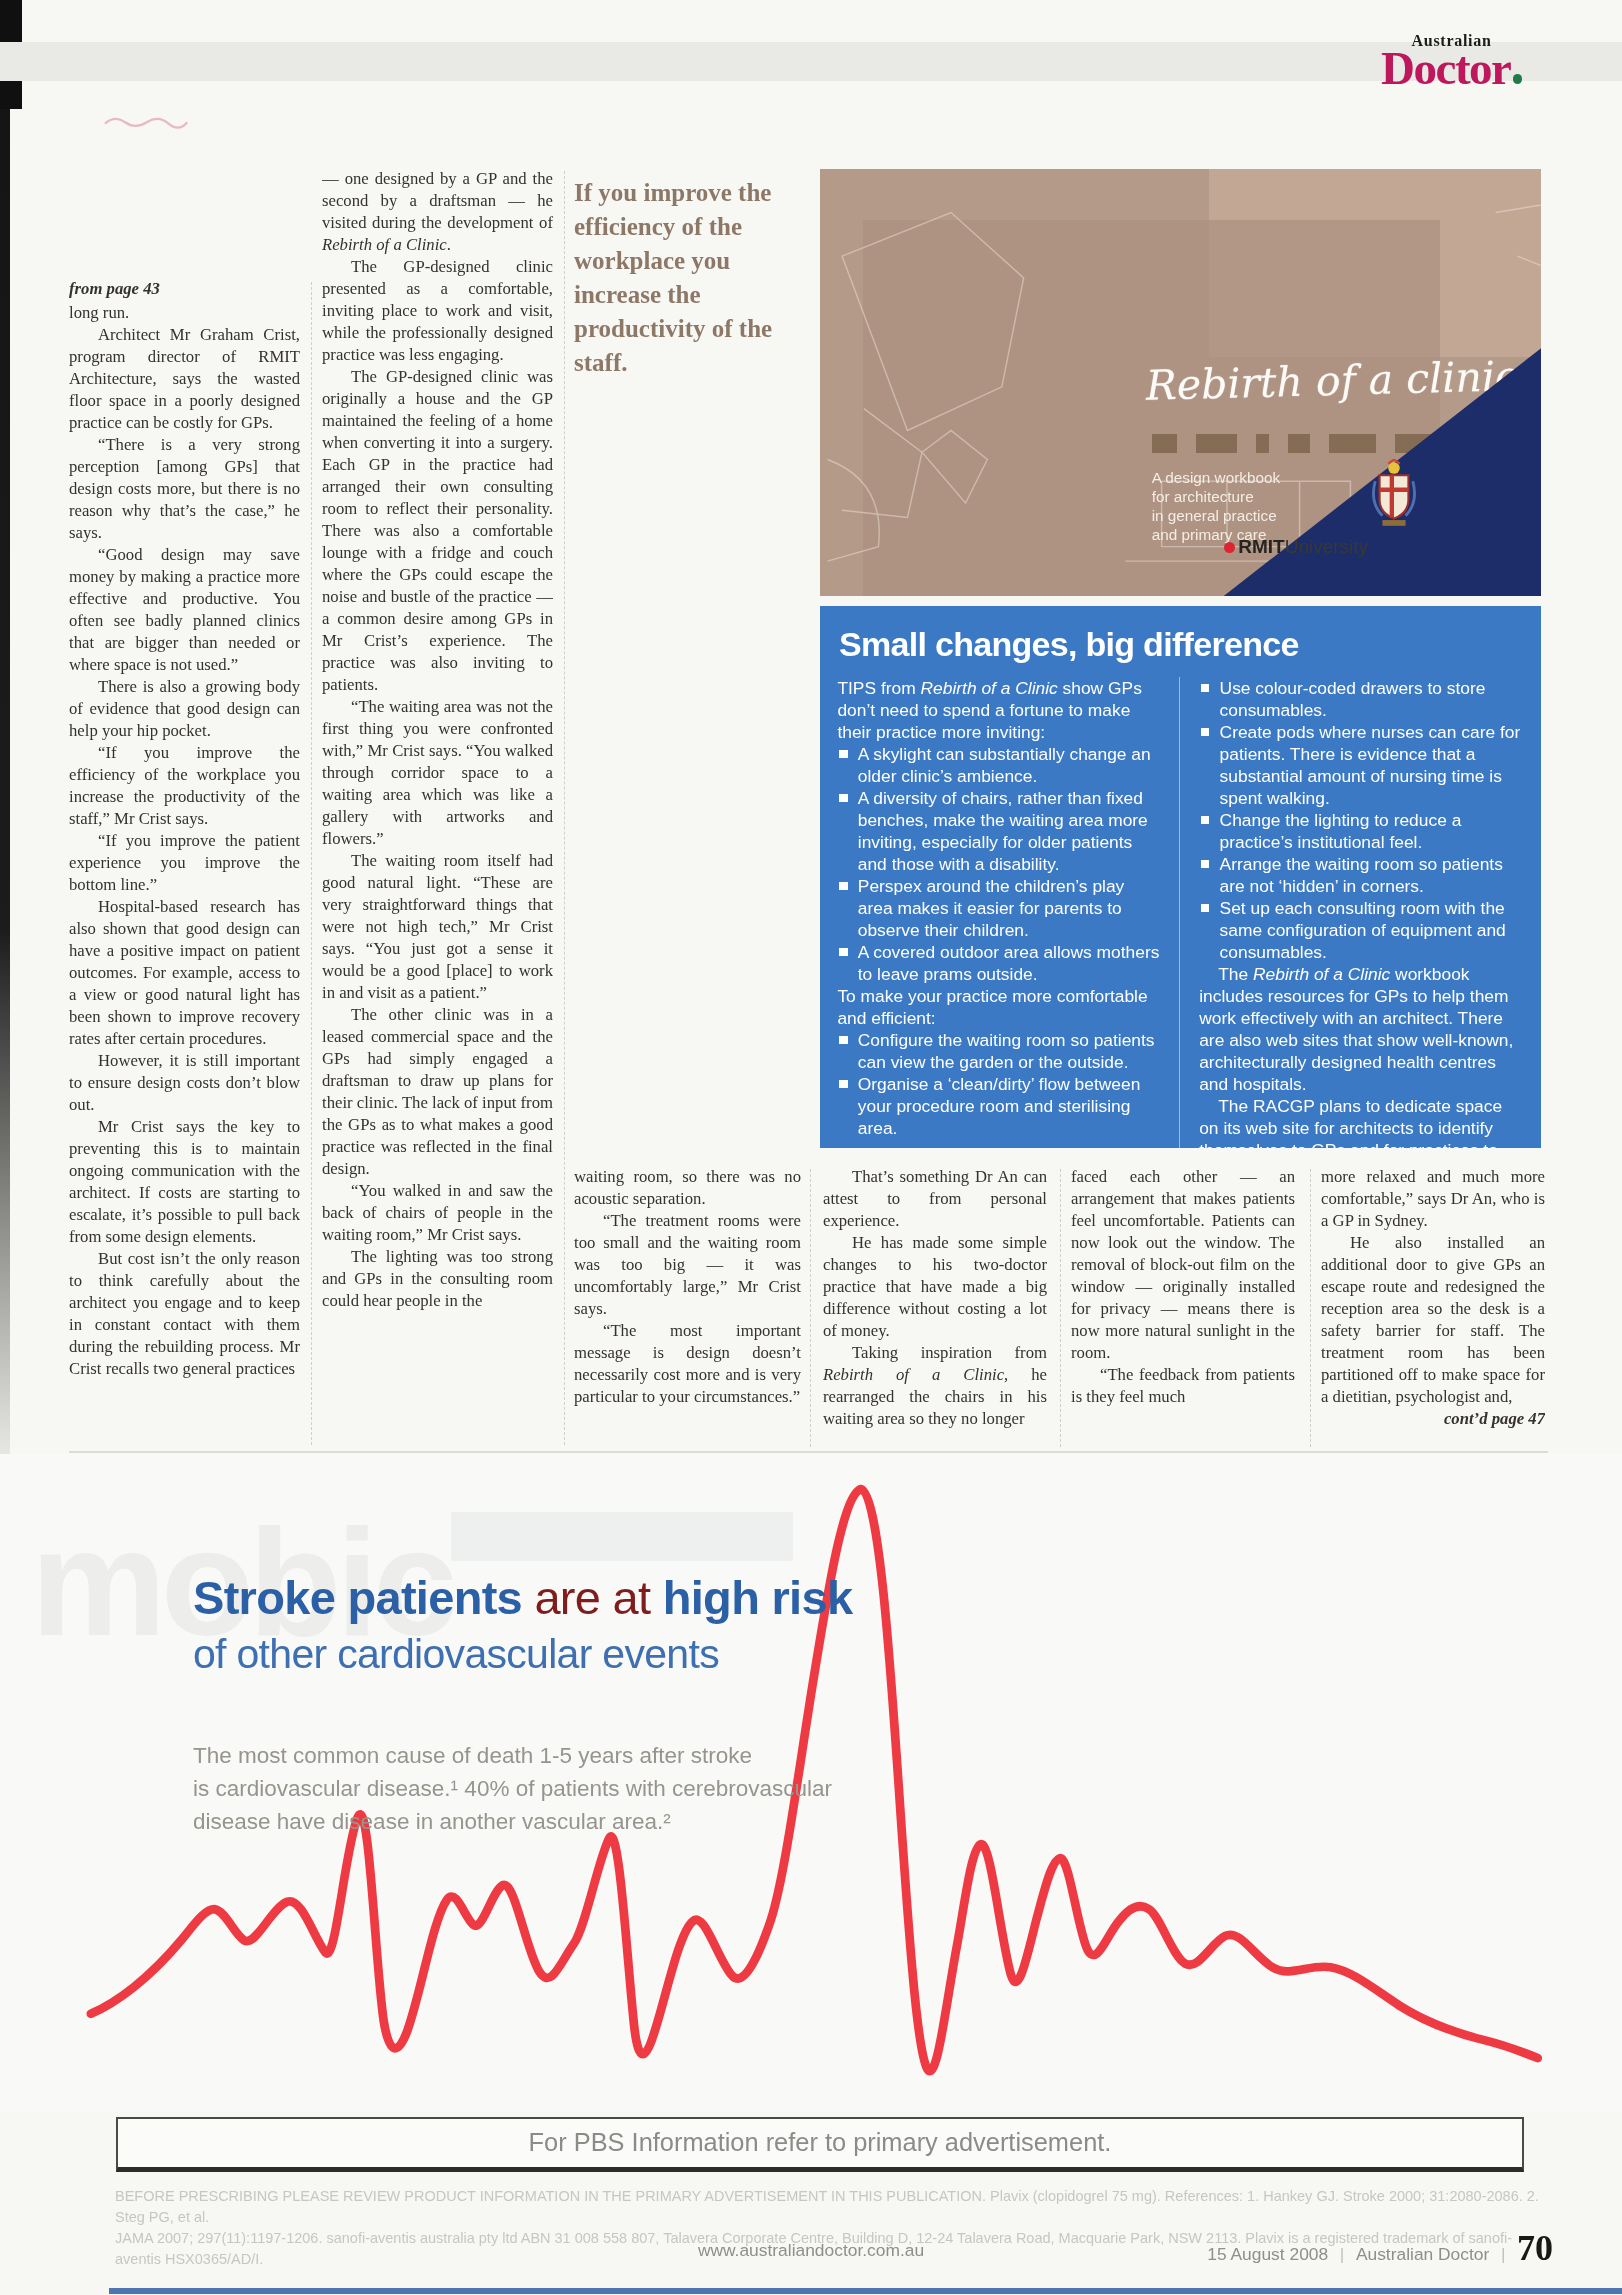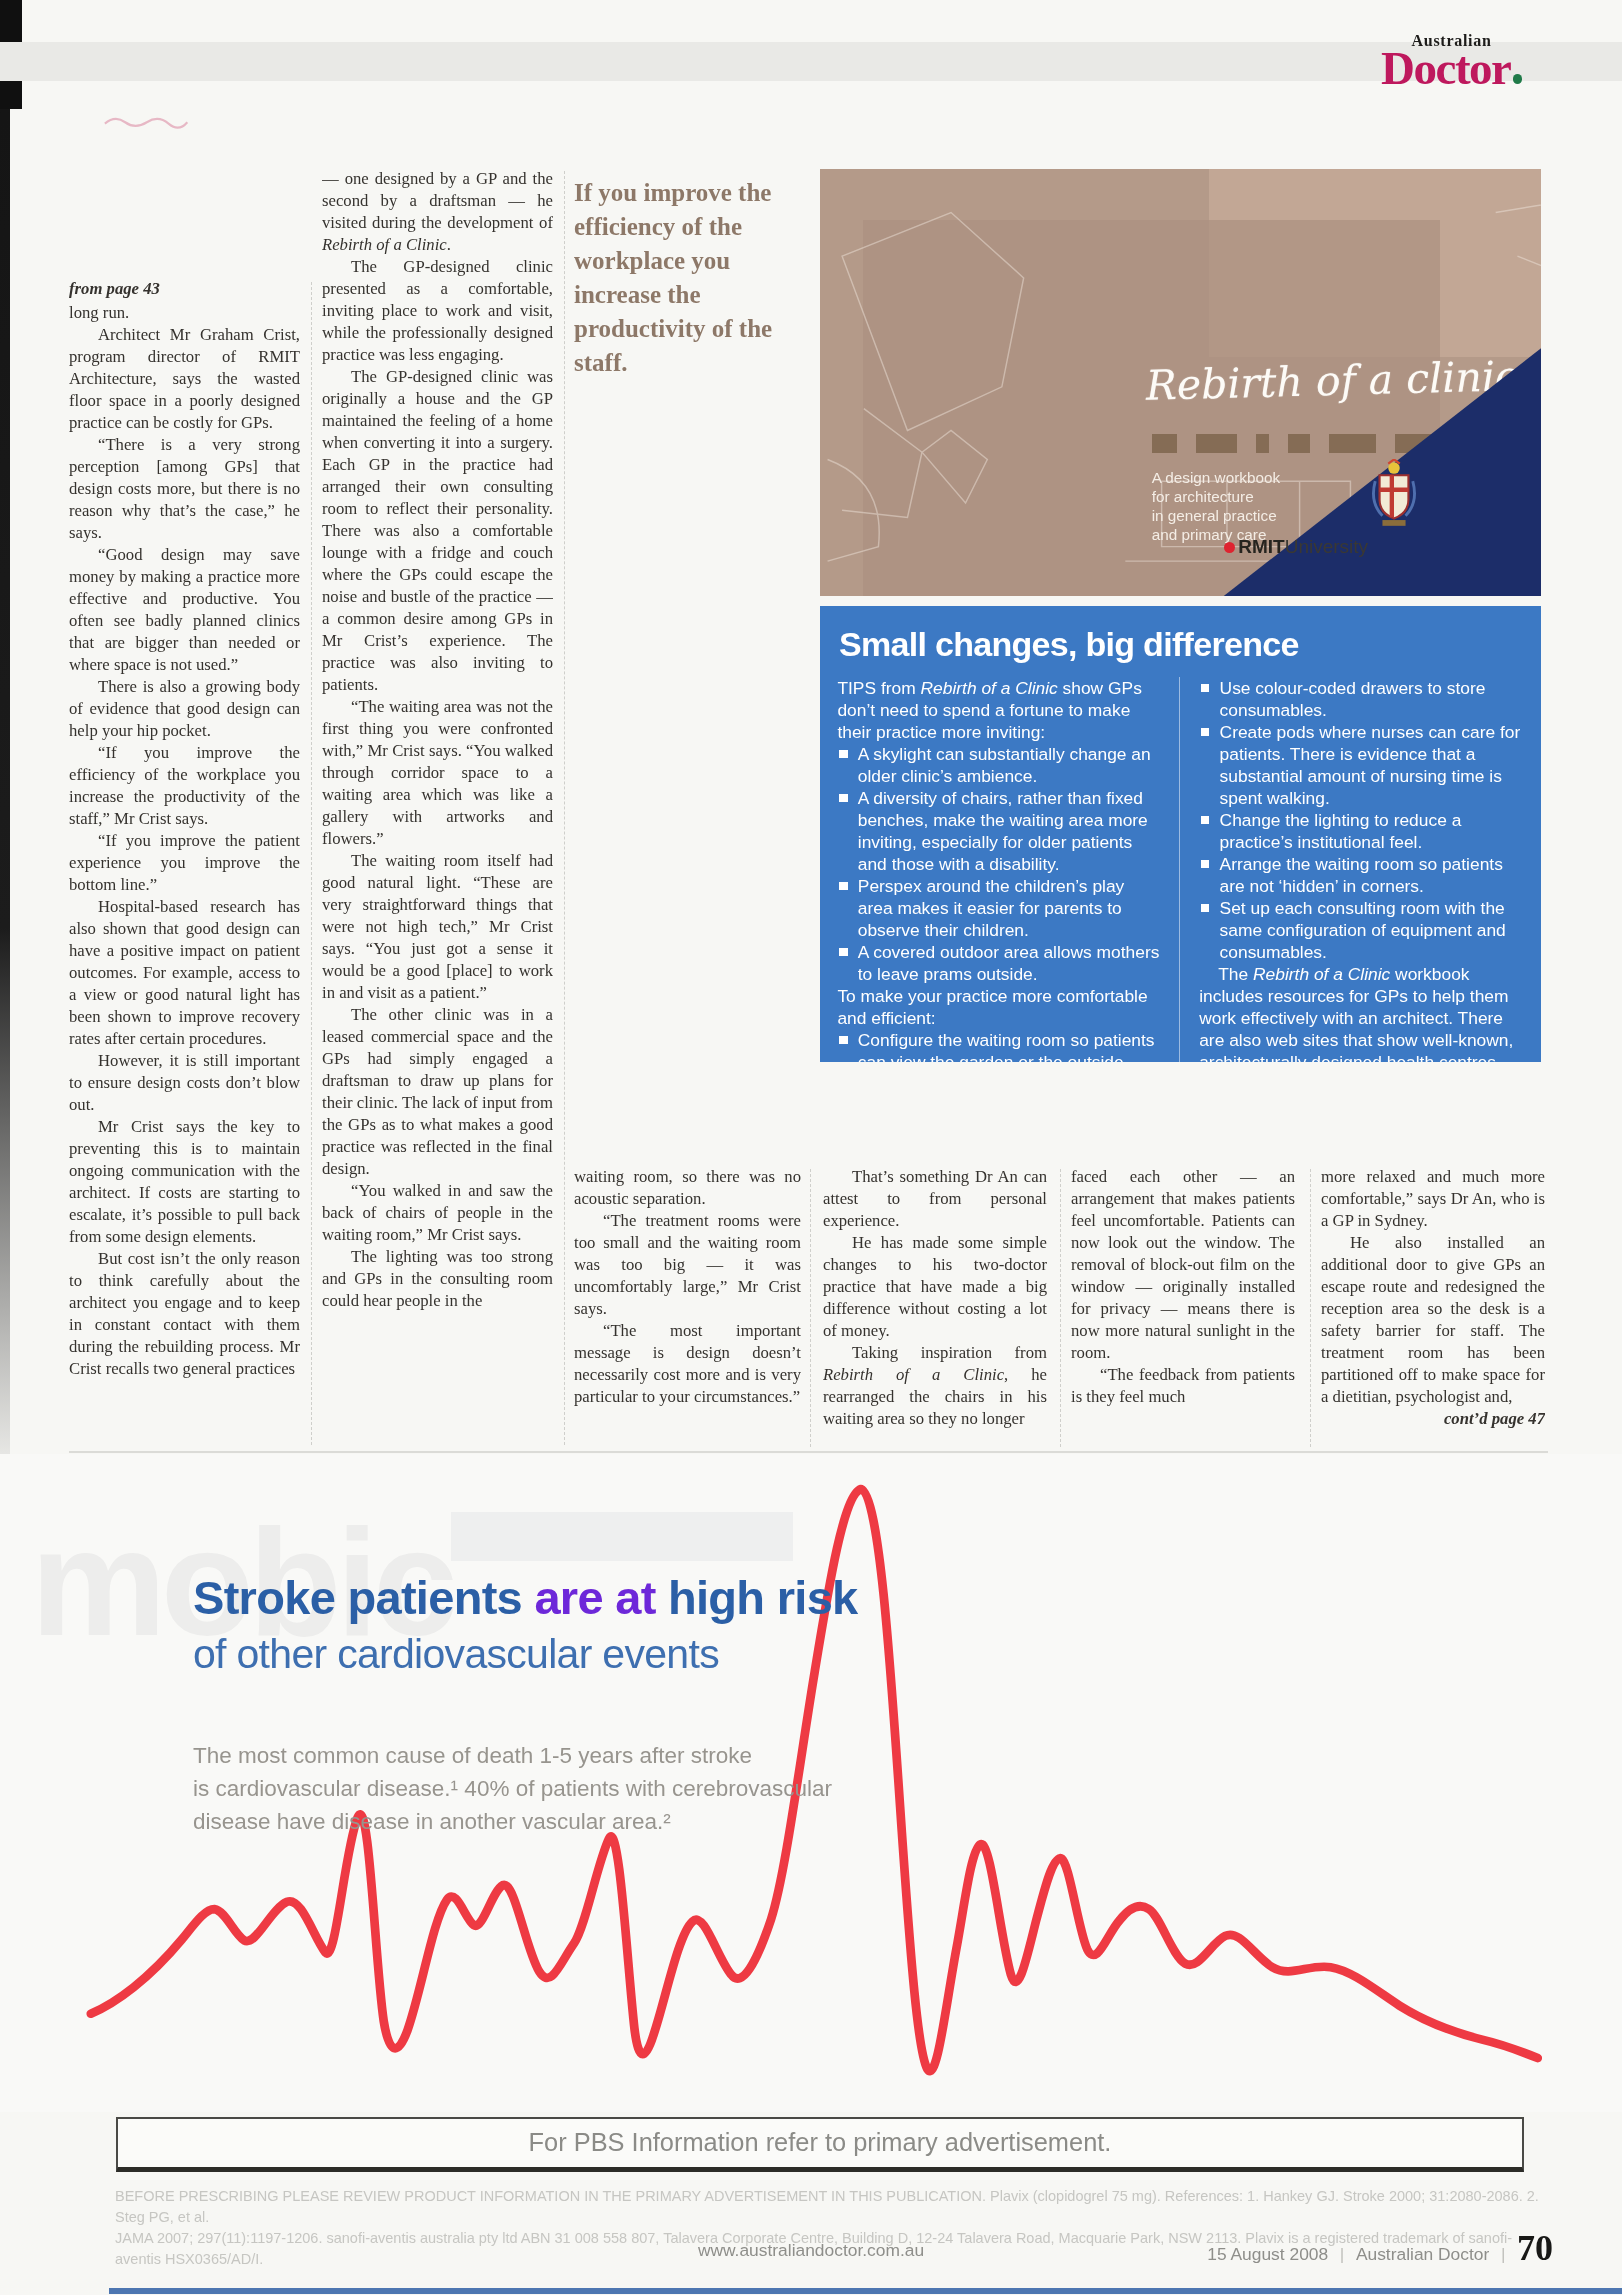--- a/index.html
+++ b/index.html
@@ -38,39 +38,39 @@
   .book .subtitle{position:absolute;left:46%;top:70%;font-family:"Liberation Sans",sans-serif;
     font-size:15.3px;line-height:19px;color:#f4ede5;white-space:pre-line;}
   .book .navy{position:absolute;inset:0;background:#1c2d69;
     clip-path:polygon(100% 42%,100% 100%,56% 100%);}
   .book .rmit{position:absolute;left:56%;top:86%;font-family:"Liberation Sans",sans-serif;font-size:19px;color:#26241f;}
   .book .rmit .reddot{display:inline-block;width:11.6px;height:11.6px;border-radius:50%;background:#de2430;margin-right:2.9px;}
   .book .rmit b{letter-spacing:0;}
   .book .rmit .uni{font-weight:400;color:#3a3833;}
   .book .crest{position:absolute;left:76%;top:68%;}
   
-  .tips{position:absolute;left:820px;top:606px;width:721px;height:456px;background:#3c79c4;
+  .tips{position:absolute;left:820px;top:606px;width:721px;height:542px;background:#3c79c4;
     color:#fff;font-family:"Liberation Sans",sans-serif;overflow:hidden;}
   .tips .title{margin:19px 19px 13px 19px;font-size:34px;font-weight:700;letter-spacing:-0.7px;}
   .tips .cols{display:flex;gap:19px;padding:0 17.4px;}
   .tcol{flex:1;font-size:17.4px;line-height:22px;}
   .tcol.left{border-right:1.5px solid rgba(235,242,252,.55);padding-right:17.4px;}
   .t-intro{margin:0;}
   .tips ul{list-style:none;margin:0;padding:0;}
   .tips li{position:relative;padding-left:20.4px;}
   .tips li::before{content:"";position:absolute;left:1.5px;top:6.5px;width:8.7px;height:8.7px;background:#fff;}
   .t-paras .para{text-indent:19px;}
   
   .ad{position:absolute;left:0;top:1454px;width:1622px;height:658px;background:#f9f9f7;}
   .ghost{position:absolute;left:30.5px;top:40px;font-family:"Liberation Sans",sans-serif;
     font-weight:700;font-size:153px;letter-spacing:-5.8px;color:rgba(40,40,60,.055);}
   .ghostbar{position:absolute;left:451px;top:58px;width:342px;height:49px;background:rgba(120,130,150,.08);}
   .ad-h1{position:absolute;left:193px;top:116px;font-family:"Liberation Sans",sans-serif;
     font-size:47px;color:#2b5fa6;letter-spacing:-0.7px;}
-  .ad-h1 .rg{font-weight:700;color:#6d28d9;}
+  .ad-h1 .rg{font-weight:400;color:#7f1d1d;}
   .ad-h1 b{font-weight:700;}
   .ad-h2{position:absolute;left:193px;top:177px;font-family:"Liberation Sans",sans-serif;
     font-size:41px;font-weight:400;color:#3e6fb0;letter-spacing:-0.7px;}
   .ad-body{position:absolute;left:193px;top:285px;width:698px;font-family:"Liberation Sans",sans-serif;
     font-size:22.5px;line-height:33px;color:#97948e;white-space:pre-line;}
   .ecg{position:absolute;left:0;top:0;}
   
   .pbs{position:absolute;left:116px;top:2117px;width:1404px;height:48px;background:#fbfbf9;
     border:2.2px solid #4a4a46;border-bottom:5.8px solid #2c2c28;text-align:center;
     font-family:"Liberation Sans",sans-serif;font-size:25.4px;color:#8b8b87;line-height:47px;}

